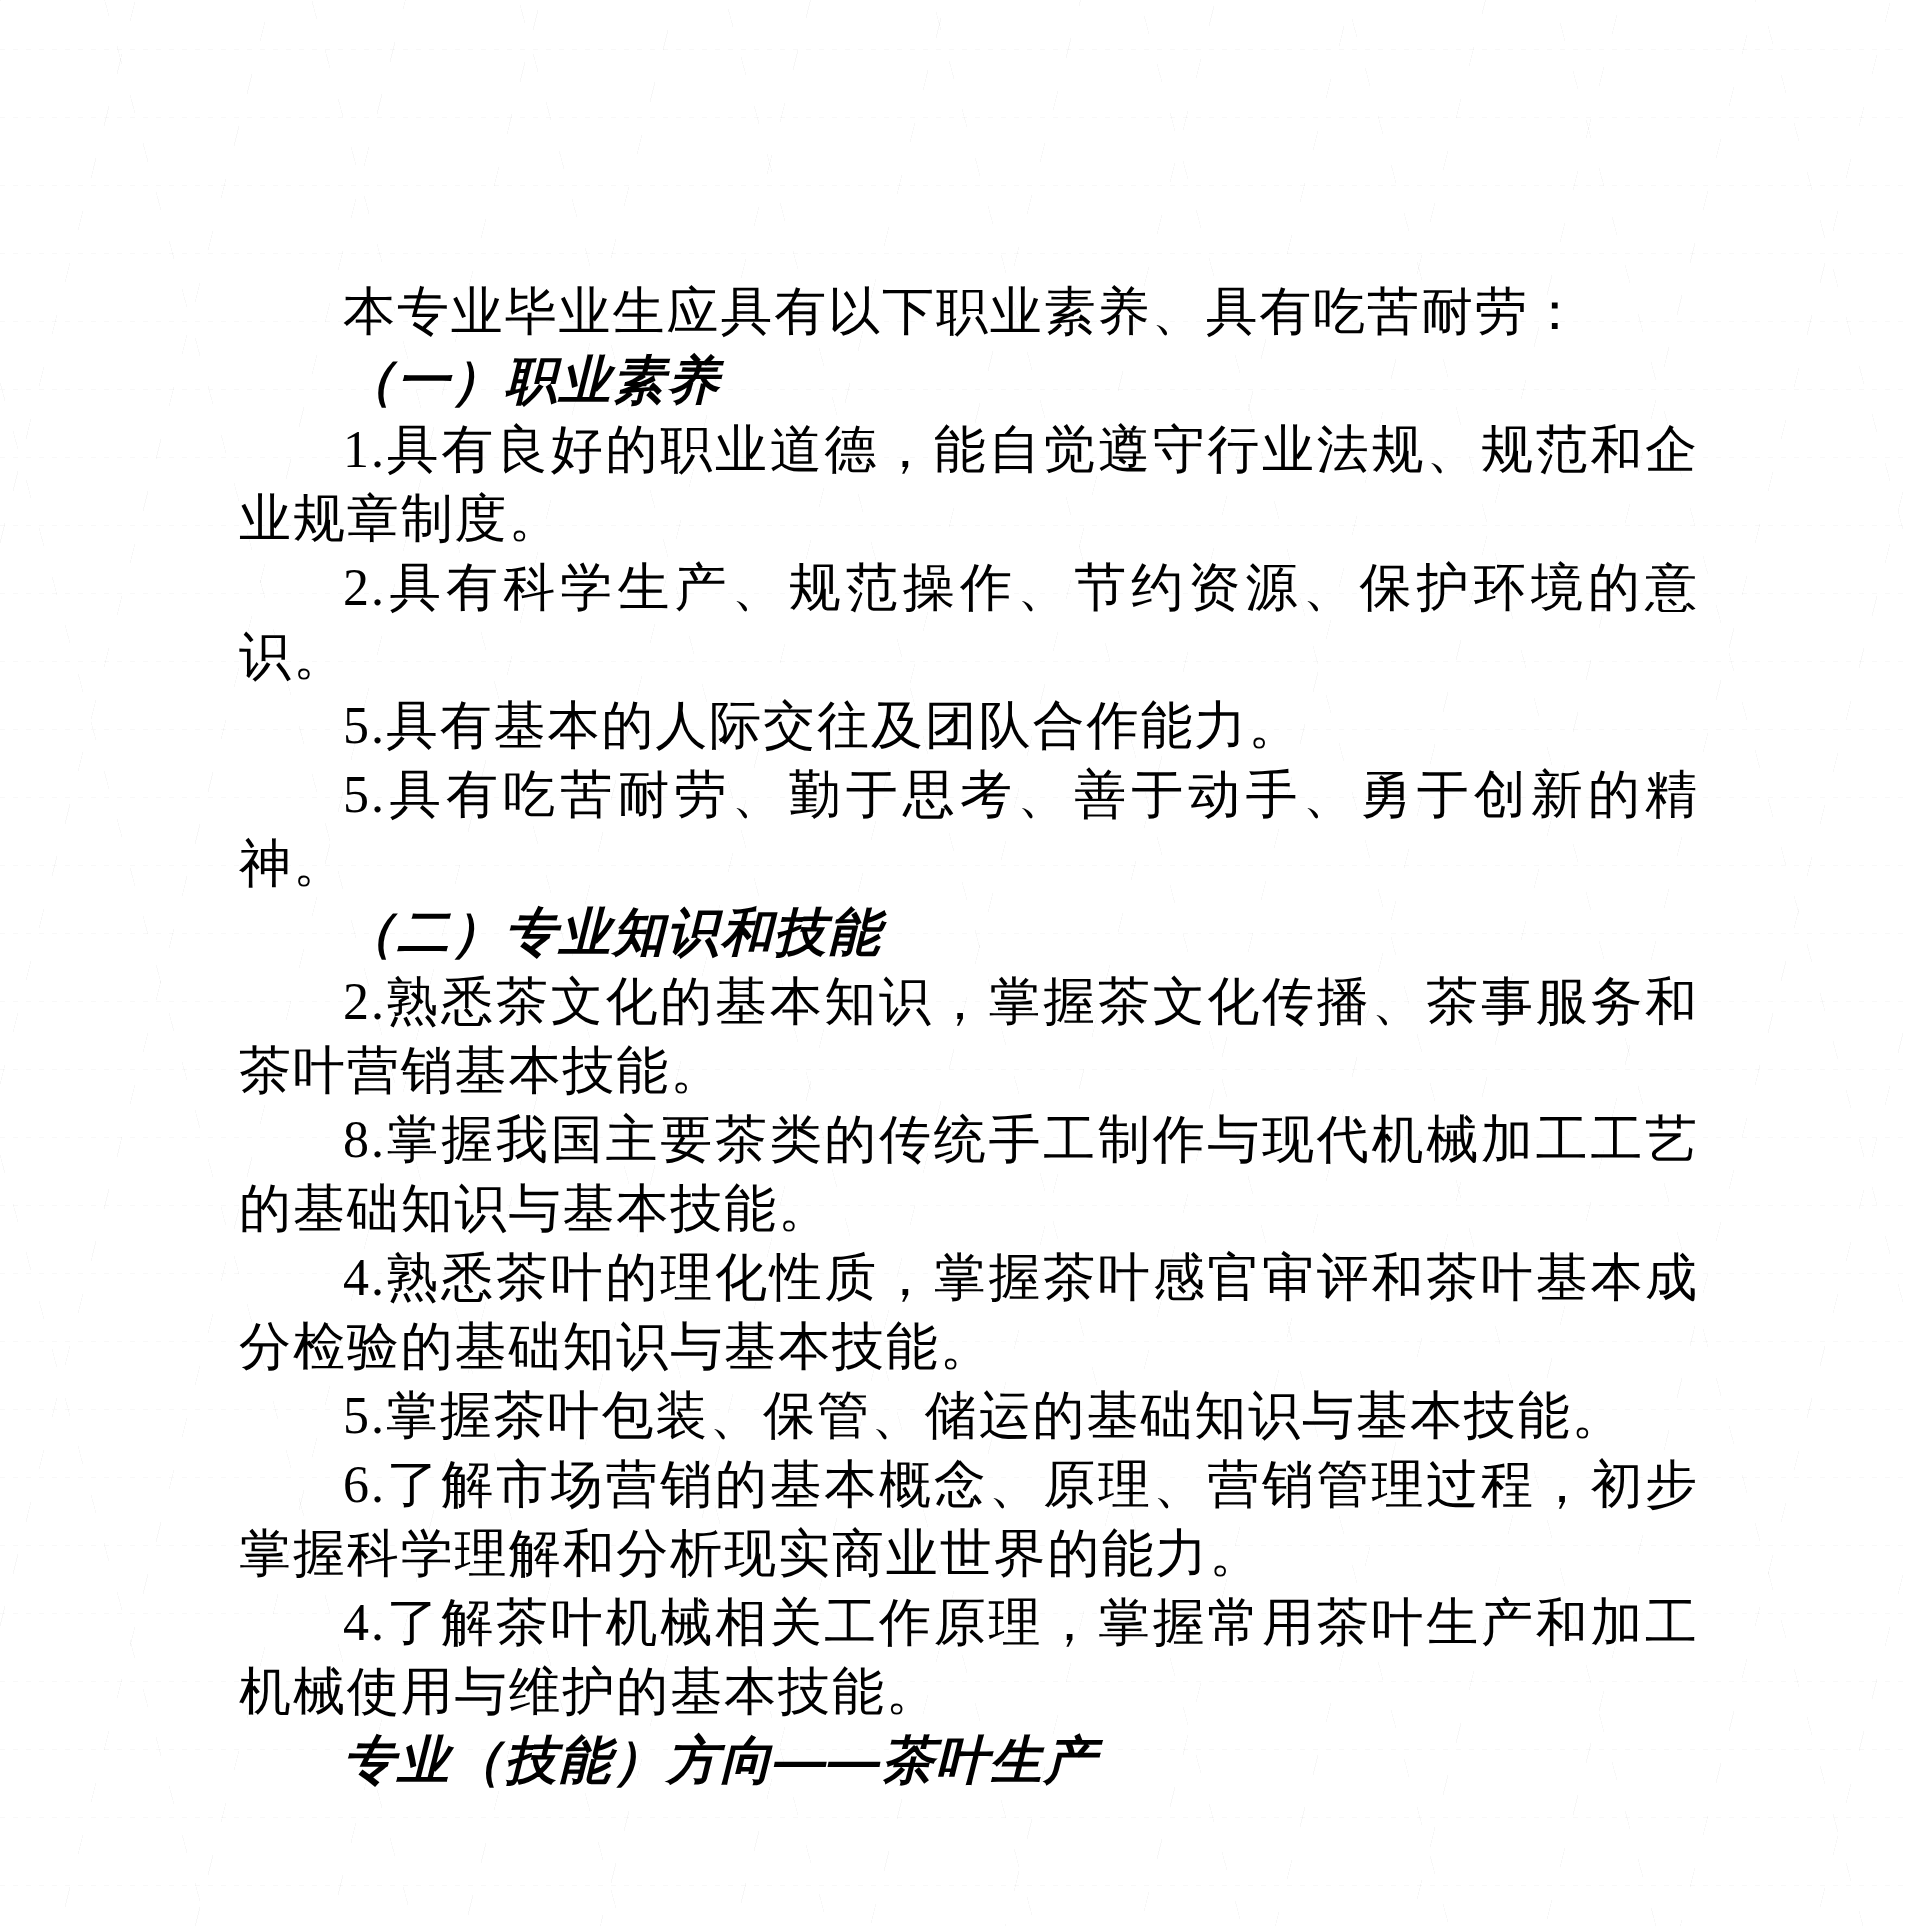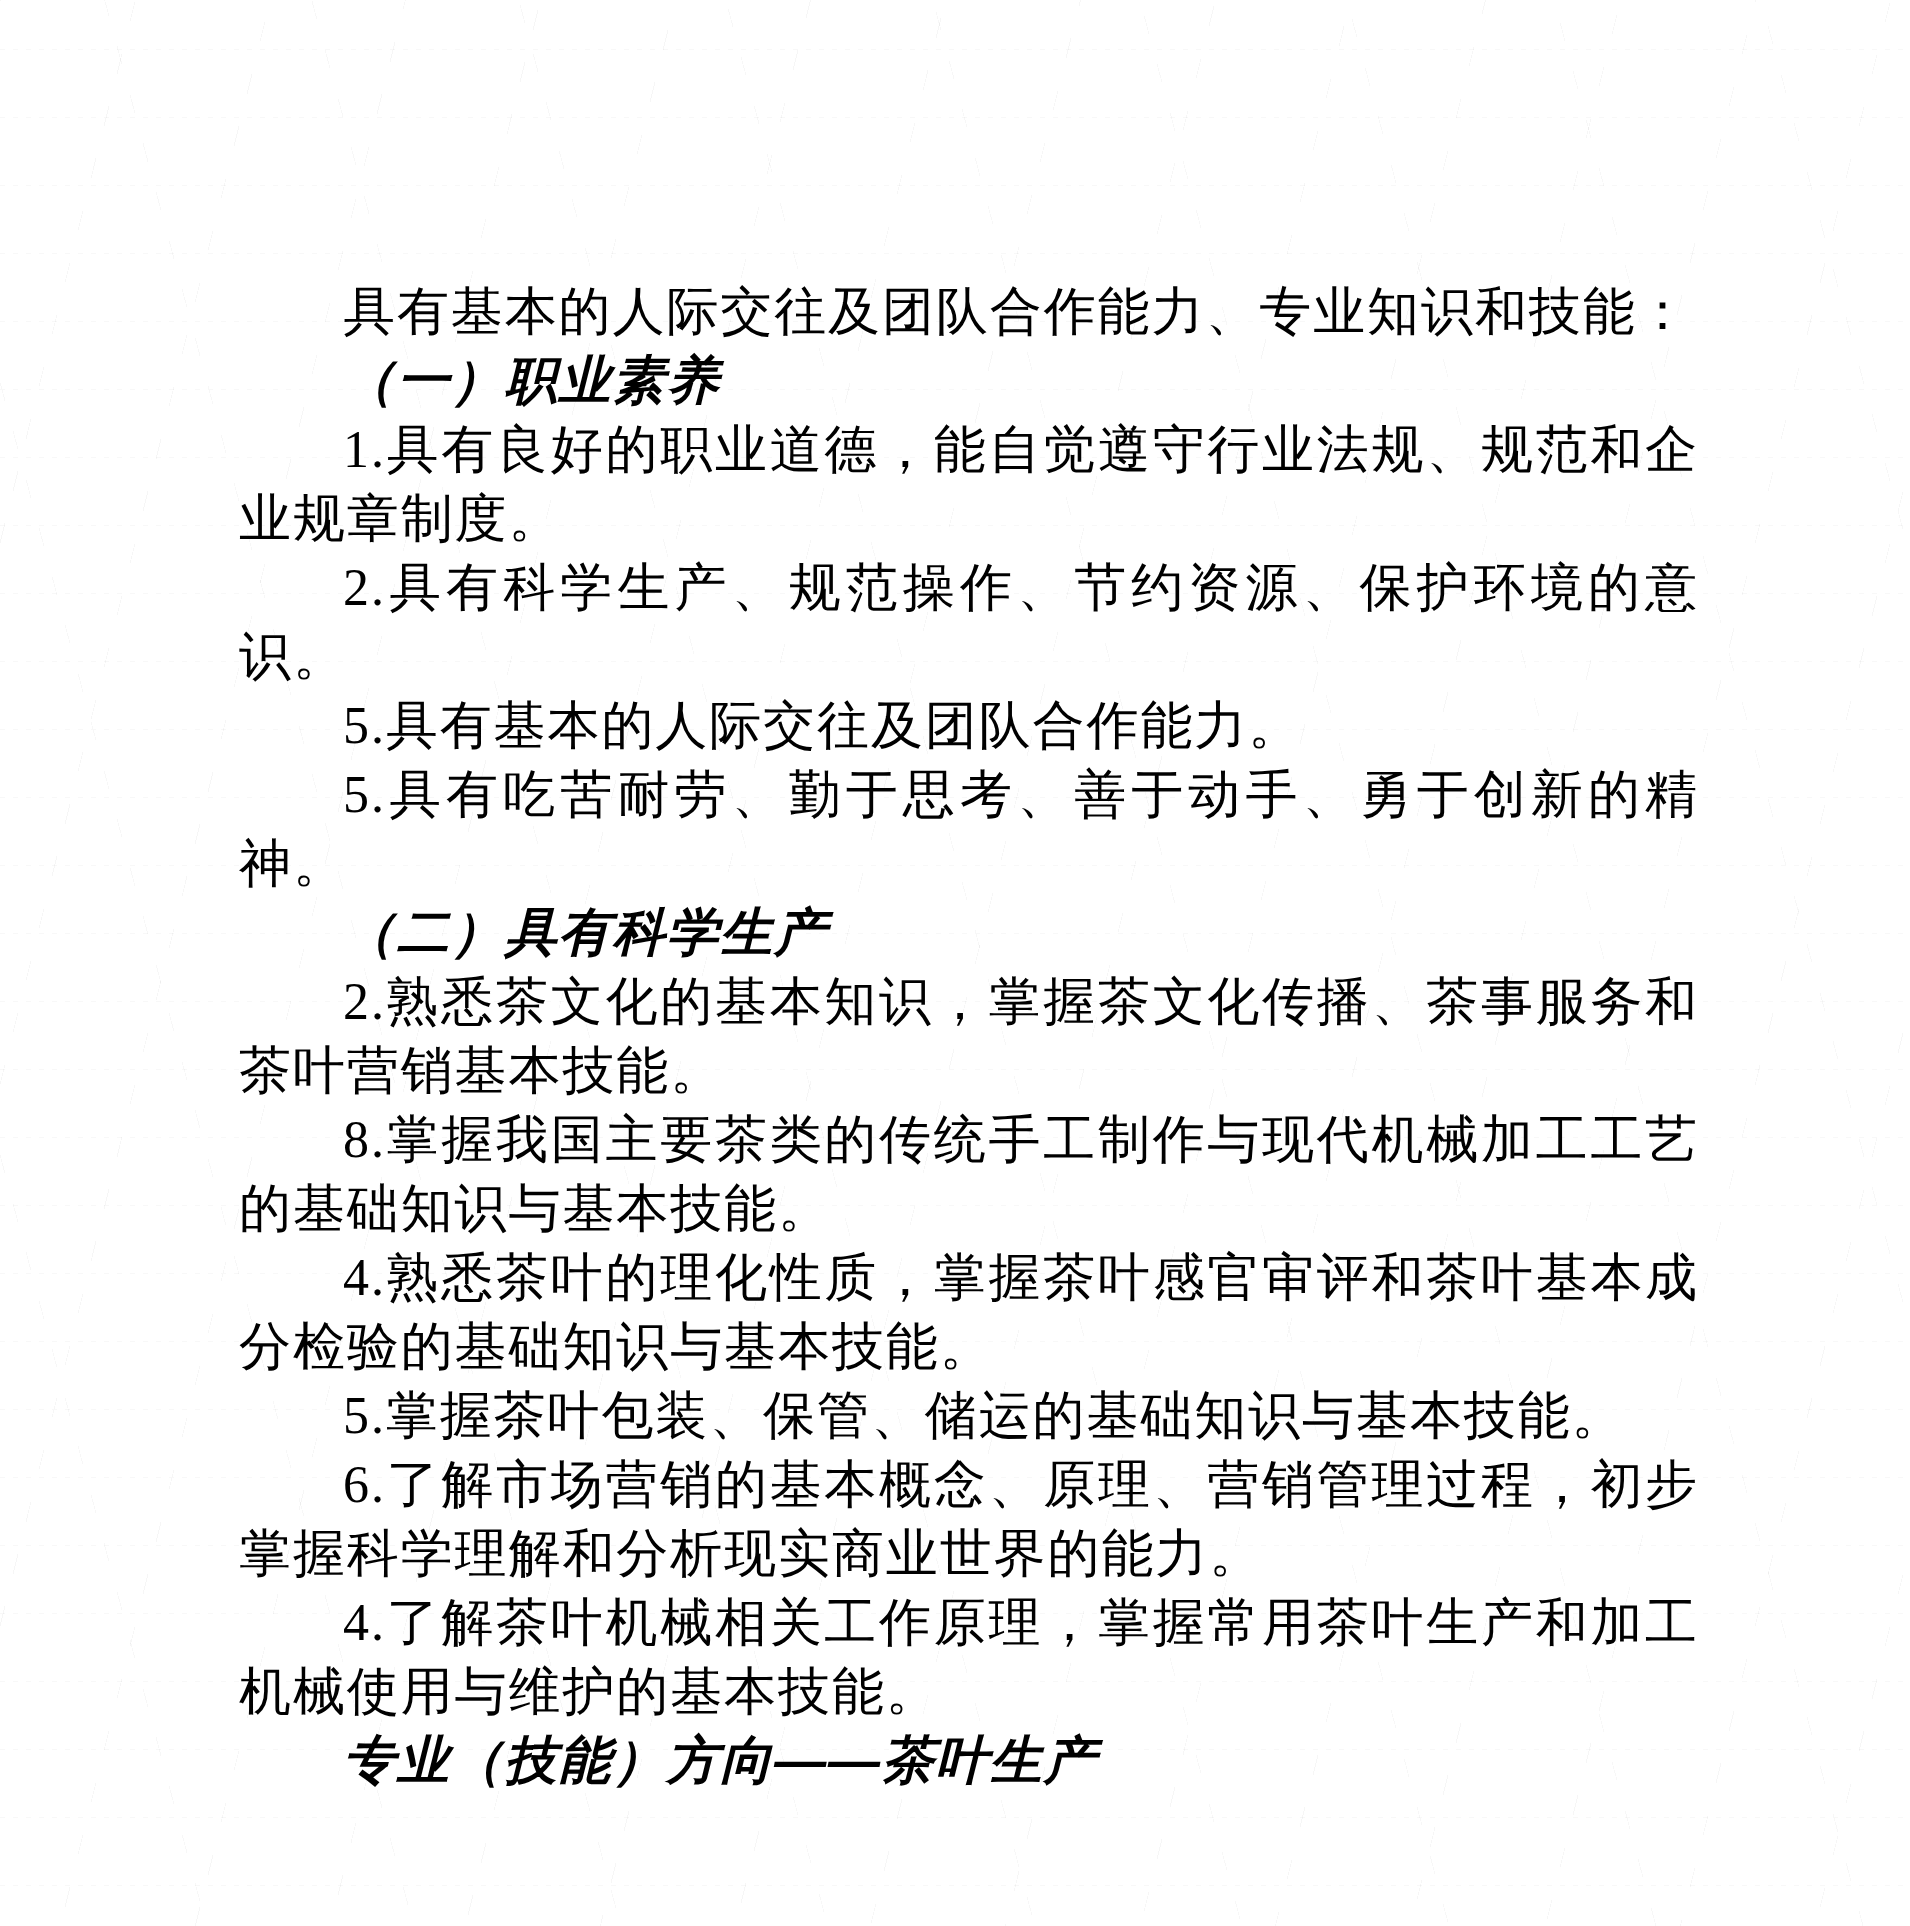--- a/index.html
+++ b/index.html
@@ -63,27 +63,27 @@
     text-align: left;
     font-style: italic;
   }
 </style>
 </head>
 <body>
 
 <div class="sheet">
   <div class="scan-noise"></div>
   <div class="text-block">
-      <p class="para body">具有基本的人际交往及团队合作能力、专业知识和技能：</p>
+      <p class="para body">本专业毕业生应具有以下职业素养、具有吃苦耐劳：</p>
       <p class="para heading">（一）职业素养</p>
       <p class="para body">1.具有良好的职业道德，能自觉遵守行业法规、规范和企业规章制度。</p>
       <p class="para body">2.具有科学生产、规范操作、节约资源、保护环境的意识。</p>
       <p class="para body">5.具有基本的人际交往及团队合作能力。</p>
       <p class="para body">5.具有吃苦耐劳、勤于思考、善于动手、勇于创新的精神。</p>
-      <p class="para heading">（二）具有科学生产</p>
+      <p class="para heading">（二）专业知识和技能</p>
       <p class="para body">2.熟悉茶文化的基本知识，掌握茶文化传播、茶事服务和茶叶营销基本技能。</p>
       <p class="para body">8.掌握我国主要茶类的传统手工制作与现代机械加工工艺的基础知识与基本技能。</p>
       <p class="para body">4.熟悉茶叶的理化性质，掌握茶叶感官审评和茶叶基本成分检验的基础知识与基本技能。</p>
       <p class="para body">5.掌握茶叶包装、保管、储运的基础知识与基本技能。</p>
       <p class="para body">6.了解市场营销的基本概念、原理、营销管理过程，初步掌握科学理解和分析现实商业世界的能力。</p>
       <p class="para body">4.了解茶叶机械相关工作原理，掌握常用茶叶生产和加工机械使用与维护的基本技能。</p>
       <p class="para heading">专业（技能）方向——茶叶生产</p>
     </div>
 </div>
 

